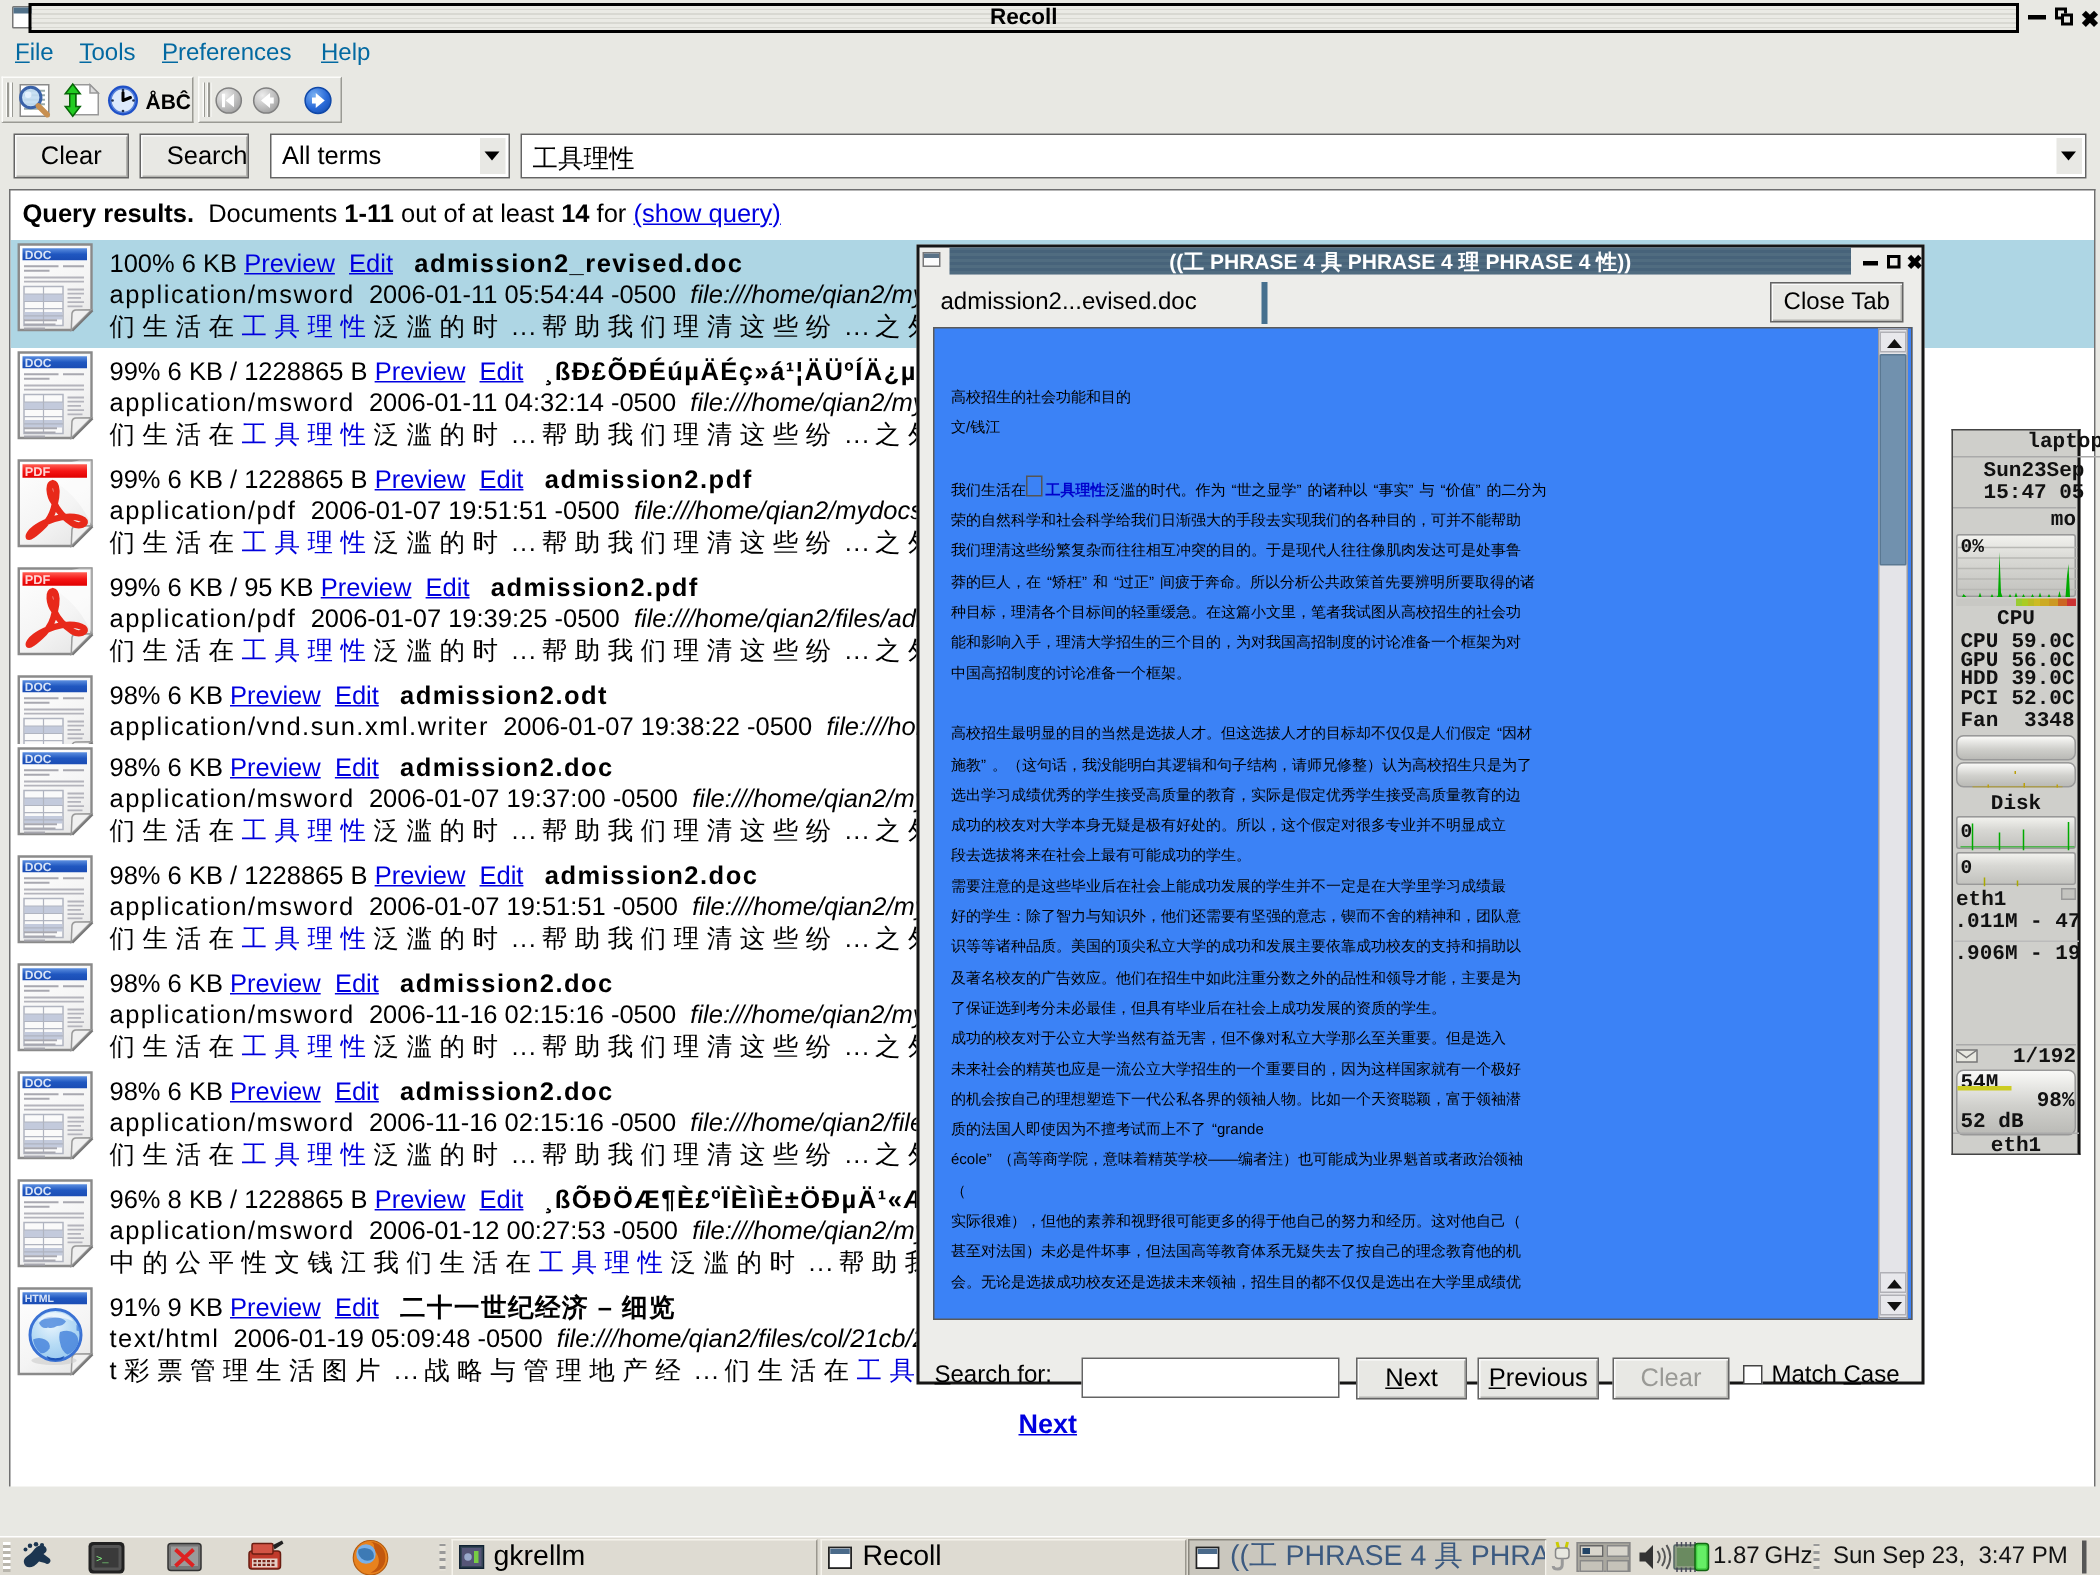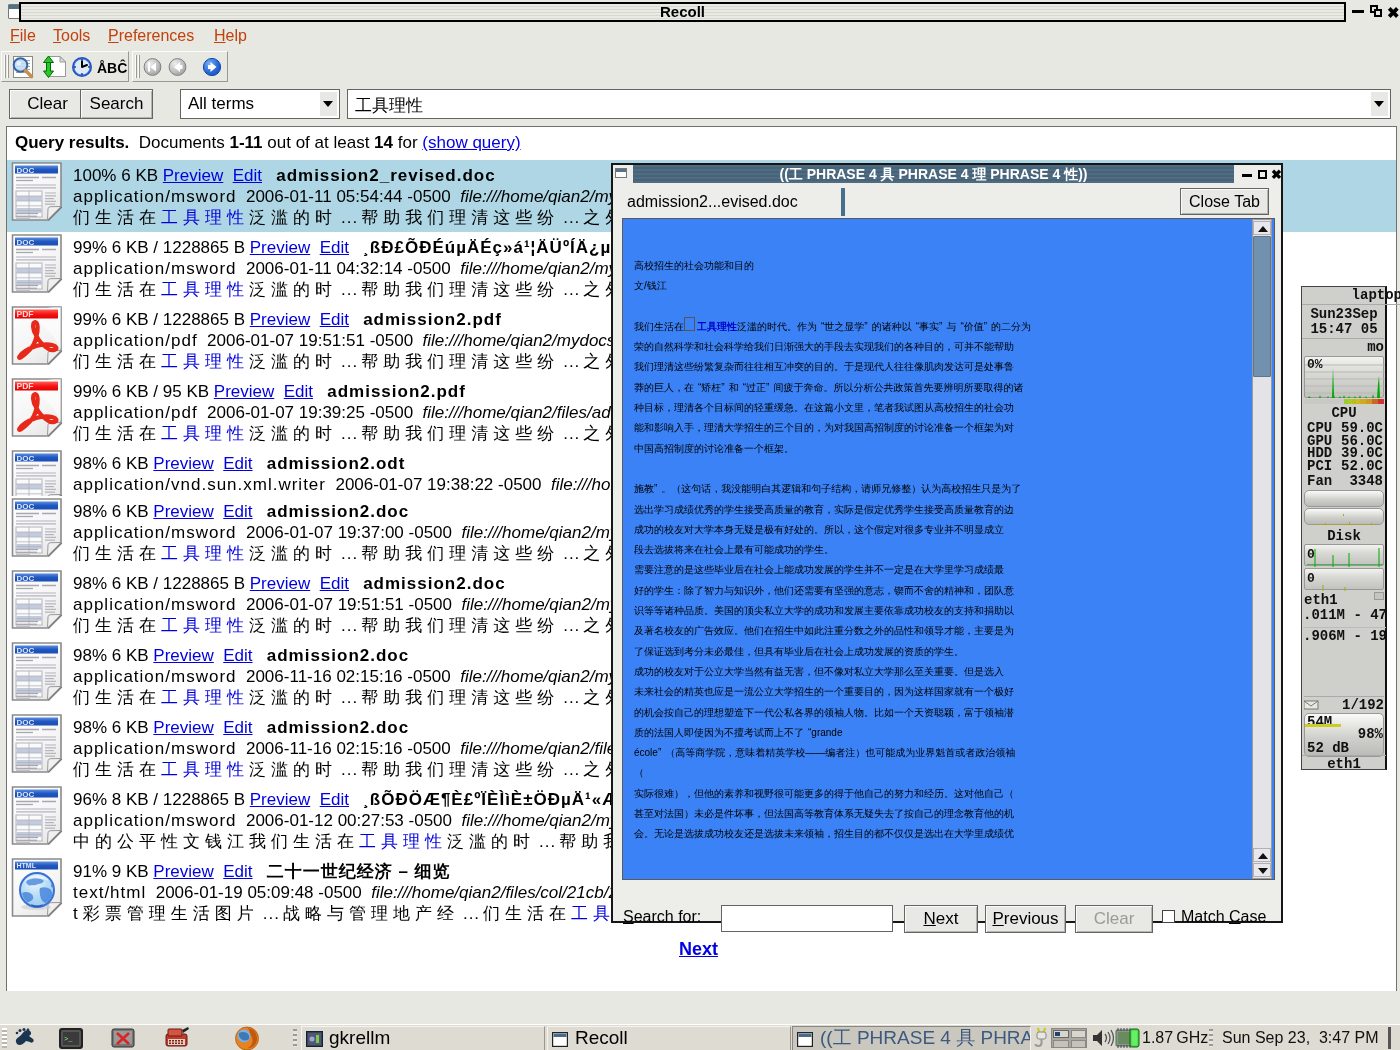--- a/index.html
+++ b/index.html
@@ -9,21 +9,21 @@
 
 
 #titlebar { position:absolute; left:0; top:0; width:1400px; height:23px; background:#e8e8e3; }
 #tstripe { position:absolute; left:19px; top:2px; width:1327px; height:20px;
   border:2px solid #000;
   background:repeating-linear-gradient(to bottom, #eaeae5 0px, #eaeae5 2px, #d8d8d2 2px, #d8d8d2 3px); }
 #ttext { position:absolute; left:19px; top:3px; width:1327px; text-align:center;
   font-weight:bold; font-size:15px; color:#000; }
 
 #menubar { position:absolute; left:0; top:23px; width:1400px; height:26px; background:#e8e8e3;
-  font-size:16px; color:#c2410c; }
+  font-size:16px; color:#0369a1; }
 #menubar span { position:absolute; top:4px; }
 u { text-decoration:underline; }
 
 #toolbar { position:absolute; left:0; top:49px; width:1400px; height:36px; background:#e8e8e3; }
 .tbgroup { position:absolute; top:2px; height:31px; border:1px solid #9a9a94;
   border-top-color:#fcfcfa; border-left-color:#fcfcfa; background:#e8e8e3; }
 .tbhandle { position:absolute; left:2px; top:3px; width:6px; height:23px;
   background:repeating-linear-gradient(to right,#fcfcfa 0 1px,#9a9a94 1px 2px,#e8e8e3 2px 3px); }
 
 .btn { position:absolute; background:#e8e8e4; border:1px solid #646464; text-align:center;
@@ -251,21 +251,21 @@
       <path d="M174 18 l6 -5 v3 h2.5 v4 h-2.5 v3 z" fill="#fff"></path>
       <circle cx="212" cy="18" r="8.6" fill="url(#bcirc)" stroke="#1048a8"></circle>
       <path d="M216.5 18 l-6 -5 v3 h-2.5 v4 h2.5 v3 z" fill="#fff"></path>
     </g>
   </svg>
 
 </div>
 
 <div id="searchrow">
   <div class="btn" style="left:9px;top:89px;width:77px;height:30px;line-height:28px;">Clear</div>
-  <div class="btn" style="left:80px;top:89px;width:73px;height:30px;line-height:28px;">Search</div>
+  <div class="btn" style="left:93px;top:89px;width:73px;height:30px;line-height:28px;text-align:right;">Search</div>
   <div id="combo1">
         <span style="position:absolute;left:7px;top:4px;">All terms</span>
     <div class="arr">
           <div class="cmbarrow"></div>
         </div>
       </div>
   <div id="qinput">
         <span style="position:absolute;left:7px;top:4px;">工具理性</span>
     <div class="arr" style="position:absolute;right:2px;top:2px;width:17px;height:24px;background:#e8e8e4;">
           <div class="cmbarrow"></div>
@@ -406,20 +406,21 @@
 <div>文/钱江</div>
 <div style="height:20.3px"></div>
 <div>我们生活在<span class="miss"></span><b class="pvb">工具理性</b>泛滥的时代。作为<span class="qo">“</span>世之显学<span class="qc">”</span>的诸种以<span class="qo">“</span>事实<span class="qc">”</span>与<span class="qo">“</span>价值<span class="qc">”</span>的二分为</div>
 <div>荣的自然科学和社会科学给我们日渐强大的手段去实现我们的各种目的，可并不能帮助</div>
 <div>我们理清这些纷繁复杂而往往相互冲突的目的。于是现代人往往像肌肉发达可是处事鲁</div>
 <div>莽的巨人，在<span class="qo">“</span>矫枉<span class="qc">”</span>和<span class="qo">“</span>过正<span class="qc">”</span>间疲于奔命。所以分析公共政策首先要辨明所要取得的诸</div>
 <div>种目标，理清各个目标间的轻重缓急。在这篇小文里，笔者我试图从高校招生的社会功</div>
 <div>能和影响入手，理清大学招生的三个目的，为对我国高招制度的讨论准备一个框架为对</div>
 <div>中国高招制度的讨论准备一个框架。</div>
 <div style="height:20.3px"></div>
+<div>高校招生最明显的目的当然是选拔人才。但这选拔人才的目标却不仅仅是人们假定<span class="qo">“</span>因材</div>
 <div>施教<span class="qc">”</span>。（这句话，我没能明白其逻辑和句子结构，请师兄修整）认为高校招生只是为了</div>
 <div>选出学习成绩优秀的学生接受高质量的教育，实际是假定优秀学生接受高质量教育的边</div>
 <div>成功的校友对大学本身无疑是极有好处的。所以，这个假定对很多专业并不明显成立</div>
 <div>段去选拔将来在社会上最有可能成功的学生。</div>
 <div>需要注意的是这些毕业后在社会上能成功发展的学生并不一定是在大学里学习成绩最</div>
 <div>好的学生：除了智力与知识外，他们还需要有坚强的意志，锲而不舍的精神和，团队意</div>
 <div>识等等诸种品质。美国的顶尖私立大学的成功和发展主要依靠成功校友的支持和捐助以</div>
 <div>及著名校友的广告效应。他们在招生中如此注重分数之外的品性和领导才能，主要是为</div>
 <div>了保证选到考分未必最佳，但具有毕业后在社会上成功发展的资质的学生。</div>
 <div>成功的校友对于公立大学当然有益无害，但不像对私立大学那么至关重要。但是选入</div>
@@ -445,21 +446,21 @@
     <div class="btn" style="left:289px;top:5px;width:74px;height:28px;line-height:26px;"><u>N</u>ext</div>
     <div class="btn" style="left:370px;top:5px;width:81px;height:28px;line-height:26px;"><u>P</u>revious</div>
     <div class="btn" style="left:460px;top:5px;width:78px;height:28px;line-height:26px;color:#9a9a96;">Clear</div>
     <div class="abs" style="left:547px;top:10px;width:13px;height:13px;border:1px solid #444;background:#fff;"></div>
     <span class="abs" style="left:566px;top:8px;">Match <u>C</u>ase</span>
   </div>
 </div>
 
 <div id="gk">
   <div class="abs" style="left:0;top:0;width:100px;height:18px;text-align:right;font-size:14px;border-bottom:1px solid #aaa;">laptop</div>
-  <div class="abs" style="left:0;top:20px;width:84px;text-align:center;font-size:14px;line-height:14.5px;">Sun23Sep<br>15:47 05</div>
+  <div class="abs" style="left:12px;top:20px;width:84px;text-align:center;font-size:14px;line-height:14.5px;">Sun23Sep<br>15:47 05</div>
   <div class="abs" style="left:0;top:51px;width:82px;text-align:right;font-size:14px;border-top:1px solid #aaa;">mo</div>
   <div class="abs gkchart" style="left:2px;top:69px;width:80px;height:42px;">
     <svg width="80" height="42" viewBox="0 0 80 42">
       <g stroke="#b8b8b4" stroke-width="1">
         <line x1="0" y1="8" x2="80" y2="8"></line>
             <line x1="0" y1="15" x2="80" y2="15"></line>
         <line x1="0" y1="22" x2="80" y2="22"></line>
             <line x1="0" y1="29" x2="80" y2="29"></line>
             <line x1="0" y1="36" x2="80" y2="36"></line>
       </g>

